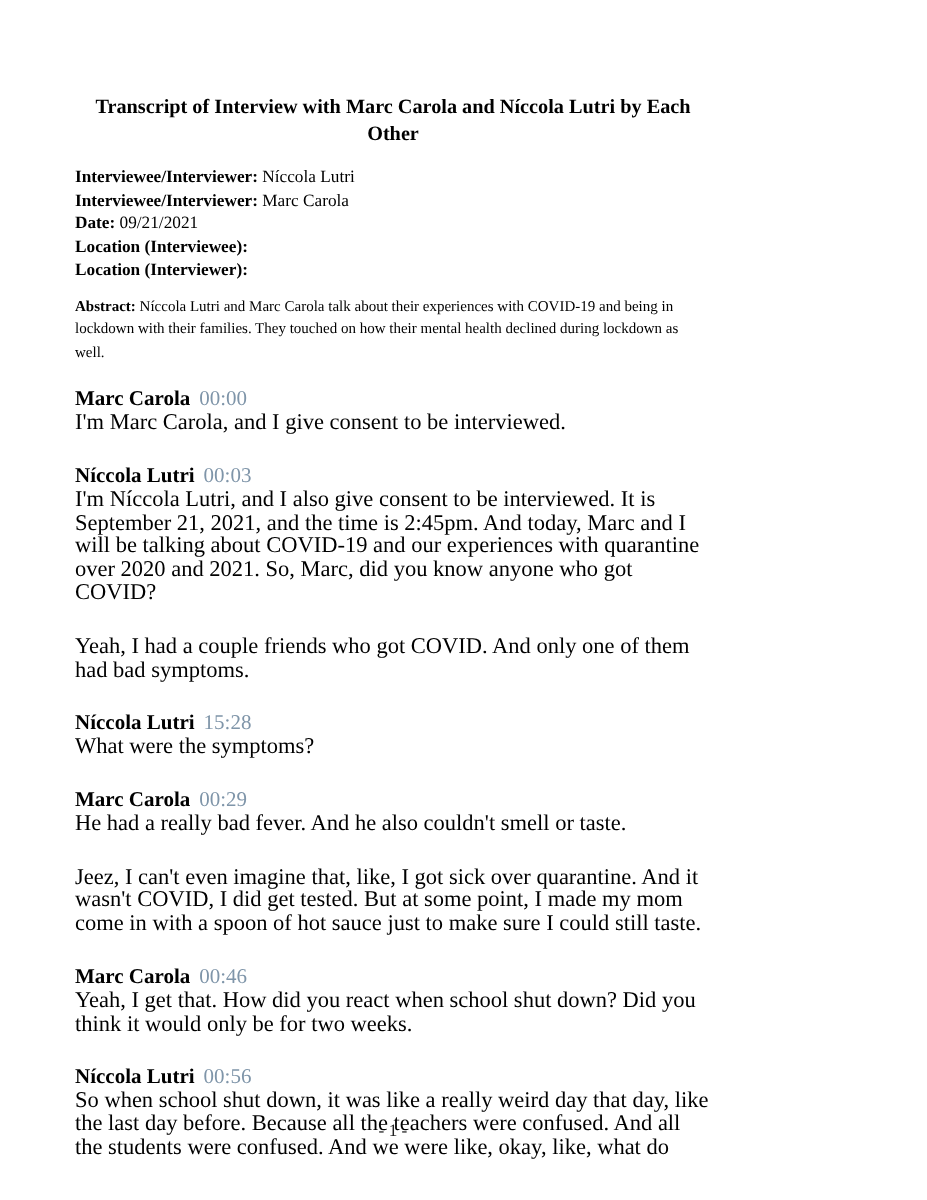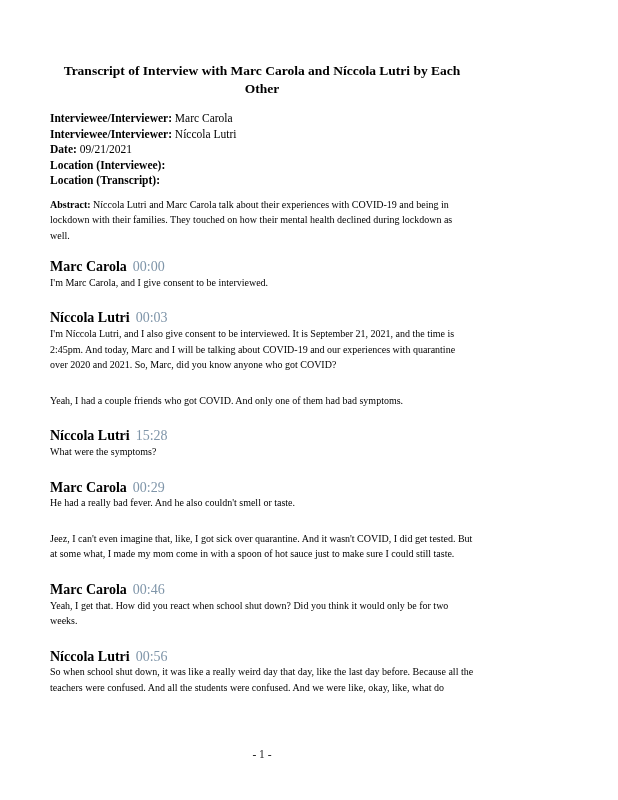--- a/index.html
+++ b/index.html
@@ -41,21 +41,21 @@
     font-size: 14px;
     line-height: 15.6px;
   }
   .speaker { font-weight: bold; }
   .ts {
     color: #7f95a9;
     margin-left: 6px;
     font-weight: normal;
   }
   .utterance {
-    font-size: 10px;
+    font-size: 15px;
     line-height: 15.6px;
   }
   .footer {
     position: absolute;
     left: 0; right: 0;
     top: 748px;
     text-align: center;
     font-size: 11.5px;
     color: #222222;
   }
@@ -63,36 +63,36 @@
 </head>
 <body>
 
 <div class="page">
 
   <h1 class="title">Transcript of Interview with Marc Carola and Níccola Lutri by Each Other</h1>
 
   <div class="meta-block">
     <div class="meta-line">
       <span class="b">Interviewee/Interviewer:</span>
-      <span>Marc Carola</span>
+      <span>Níccola Lutri</span>
     </div>
     <div class="meta-line">
       <span class="b">Interviewee/Interviewer:</span>
-      <span>Níccola Lutri</span>
+      <span>Marc Carola</span>
     </div>
     <div class="meta-line">
       <span class="b">Date:</span>
       <span>09/21/2021</span>
     </div>
     <div class="meta-line">
       <span class="b">Location (Interviewee):</span>
       <span></span>
     </div>
     <div class="meta-line">
-      <span class="b">Location (Transcript):</span>
+      <span class="b">Location (Interviewer):</span>
       <span></span>
     </div>
   </div>
 
   <p class="abstract">
     <span class="b">Abstract:</span>
     <span>Níccola Lutri and Marc Carola talk about their experiences with COVID-19 and being in lockdown with their families. They touched on how their mental health declined during lockdown as well.</span>
   </p>
 
   <div class="block">
@@ -121,21 +121,21 @@
   </div>
 
   <div class="block">
     <div class="speaker-line">
       <span class="speaker">Marc Carola</span><span class="ts">00:29</span>
     </div>
     <p class="utterance">He had a really bad fever. And he also couldn't smell or taste.</p>
   </div>
 
   <div class="block">
-    <p class="utterance">Jeez, I can't even imagine that, like, I got sick over quarantine. And it wasn't COVID, I did get tested. But at some what, I made my mom come in with a spoon of hot sauce just to make sure I could still taste.</p>
+    <p class="utterance">Jeez, I can't even imagine that, like, I got sick over quarantine. And it wasn't COVID, I did get tested. But at some point, I made my mom come in with a spoon of hot sauce just to make sure I could still taste.</p>
   </div>
 
   <div class="block">
     <div class="speaker-line">
       <span class="speaker">Marc Carola</span><span class="ts">00:46</span>
     </div>
     <p class="utterance">Yeah, I get that. How did you react when school shut down? Did you think it would only be for two weeks.</p>
   </div>
 
   <div class="block">

